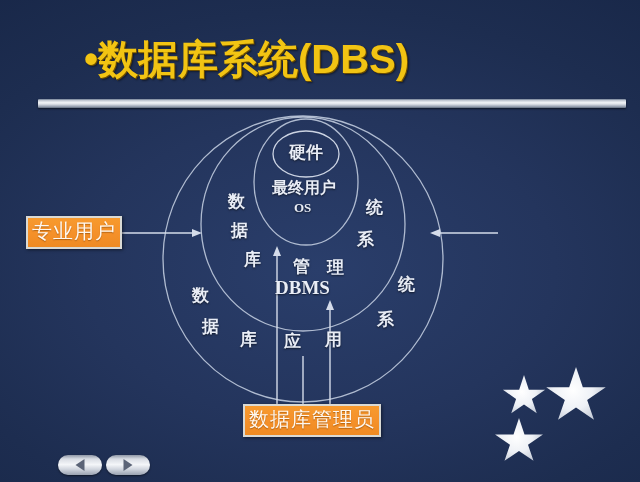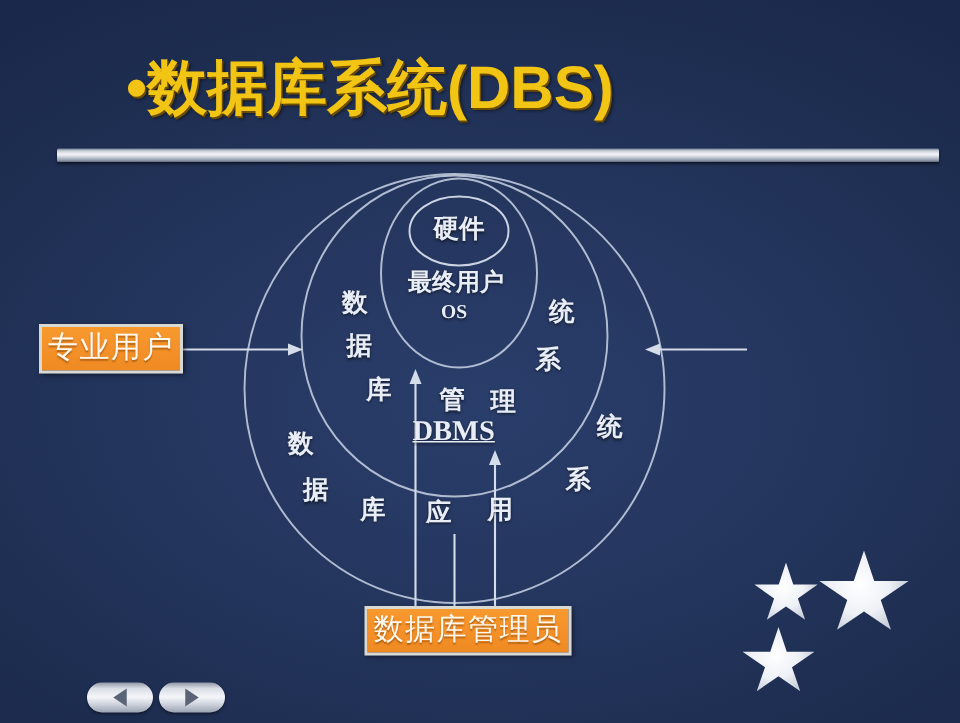--- a/index.html
+++ b/index.html
@@ -131,21 +131,21 @@
   <div class="obox" id="box-pro">
     <span>专业用户</span>
   </div>
   <div class="obox" id="box-dba">
     <span>数据库管理员</span>
   </div>
 
   <div class="clabel" style="left:289px;top:141px;">硬件</div>
   <div class="clabel" style="left:272px;top:178px;font-size:16px;">最终用户</div>
   <div class="clabel lat" style="left:294px;top:200px;font-size:13px;">OS</div>
-  <div class="clabel lat" style="left:275px;top:277px;font-size:19px;text-decoration:underline;">DBMS</div>
+  <div class="clabel lat" style="left:275px;top:277px;font-size:19px;">DBMS</div>
 
   <div class="clabel" style="left:228px;top:190px;">数</div>
   <div class="clabel" style="left:231px;top:219px;">据</div>
   <div class="clabel" style="left:244px;top:248px;">库</div>
   <div class="clabel" style="left:293px;top:255px;">管</div>
   <div class="clabel" style="left:327px;top:256px;">理</div>
   <div class="clabel" style="left:357px;top:228px;">系</div>
   <div class="clabel" style="left:366px;top:196px;">统</div>
 
   <div class="clabel" style="left:192px;top:284px;">数</div>

